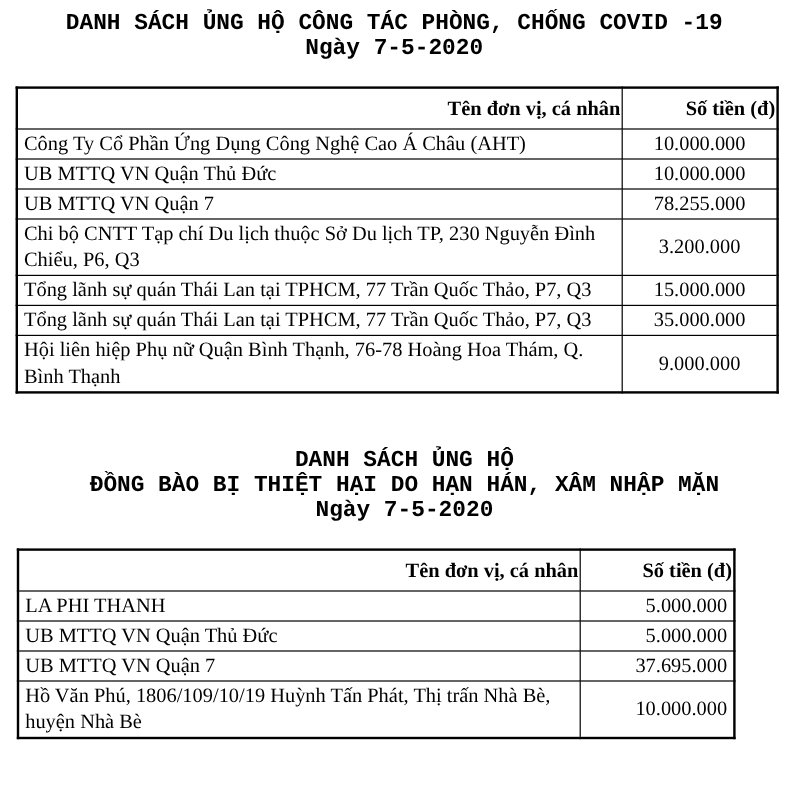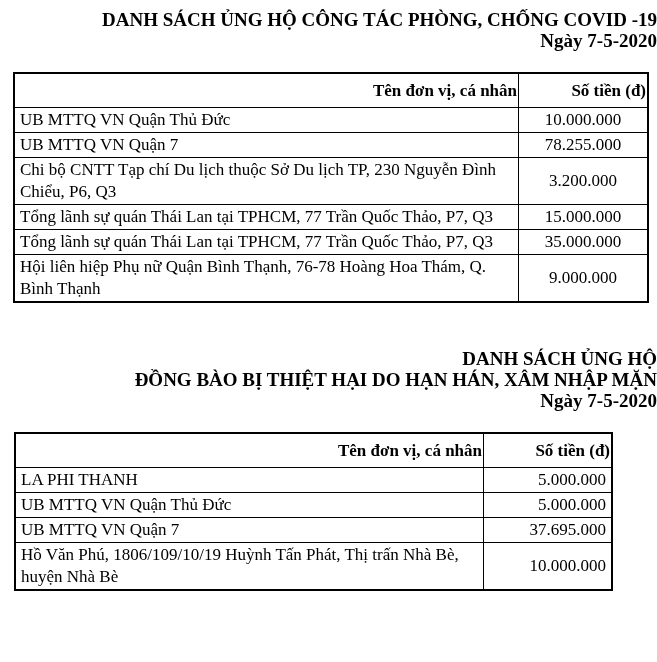--- a/index.html
+++ b/index.html
@@ -7,22 +7,23 @@
     padding: 0;
     background: #ffffff;
     width: 657px;
     height: 662px;
     font-family: "Liberation Serif", serif;
     color: #000000;
     overflow: hidden;
   }
   .doc { width: 657px; }
   .title-block {
-    text-align: right;
+    text-align: center;
     font-weight: bold;
+    font-family: Liberation Mono, monospace;
   }
   .title-block .t-line {
     font-size: 19px;
     line-height: 21px;
   }
   .tb1 { margin-top: 9px; }
   .tb2 { margin-top: 45px; padding-left: 17px; }
   table {
     border-collapse: collapse;
     border: 2px solid #000;
@@ -64,20 +65,24 @@
   </div>
 
   <table class="tbl1">
     <thead>
       <tr>
         <th class="c1">Tên đơn vị, cá nhân</th>
         <th class="c2">Số tiền (đ)</th>
       </tr>
     </thead>
     <tbody>
+        <tr>
+          <td class="c1">Công Ty Cổ Phần Ứng Dụng Công Nghệ Cao Á Châu (AHT)</td>
+          <td class="c2">10.000.000</td>
+        </tr>
         <tr>
           <td class="c1">UB MTTQ VN Quận Thủ Đức</td>
           <td class="c2">10.000.000</td>
         </tr>
         <tr>
           <td class="c1">UB MTTQ VN Quận 7</td>
           <td class="c2">78.255.000</td>
         </tr>
         <tr>
           <td class="c1">Chi bộ CNTT Tạp chí Du lịch thuộc Sở Du lịch TP, 230 Nguyễn Đình Chiểu, P6, Q3</td>

